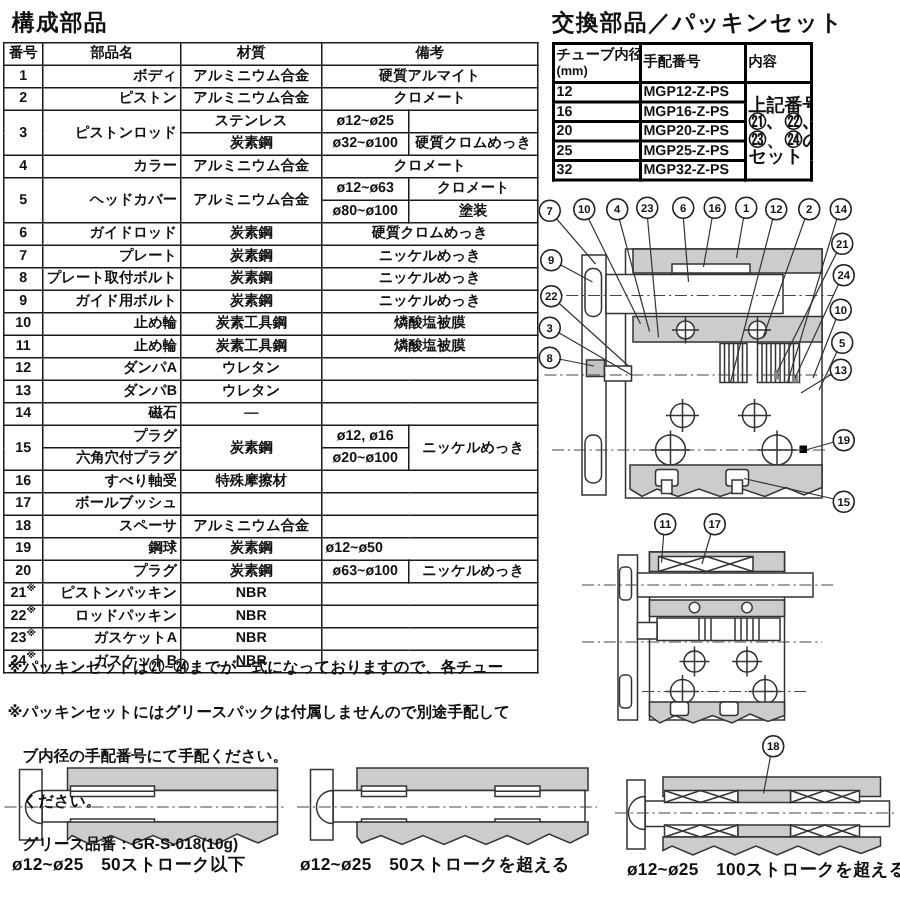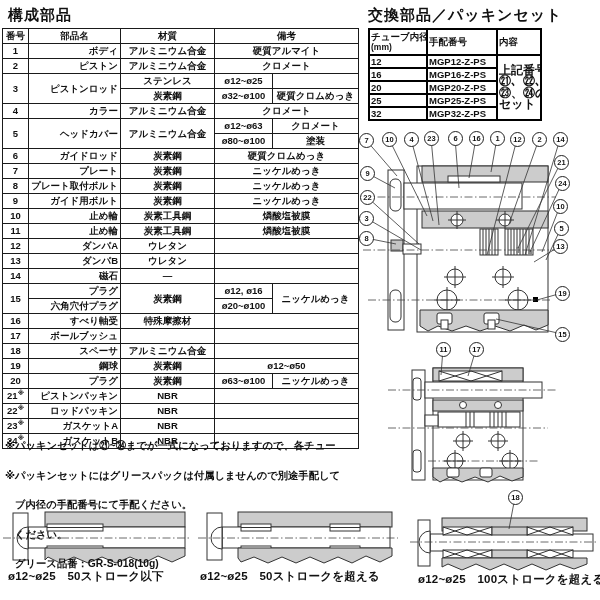--- a/index.html
+++ b/index.html
@@ -8,21 +8,21 @@
   .abs{position:absolute;}
   .title{font-size:15px;font-weight:bold;letter-spacing:1px;}
   
   #parts-table{border-collapse:collapse;table-layout:fixed;}
   #parts-table th,#parts-table td{
     border:1px solid #1a1a1a;font-size:9.5px;font-weight:600;
     padding:0 2px;height:14px;line-height:12px;text-align:center;
     white-space:nowrap;overflow:hidden;}
   #parts-table tr{height:14px;}
   #parts-table td.c-name{text-align:right;}
-  #parts-table td.rem-left{text-align:center;}
+  #parts-table td.rem-left{text-align:left;}
   sup.mk{font-size:6.5px;vertical-align:super;line-height:0;}
   
   #packing-table{border-collapse:collapse;table-layout:fixed;}
   #packing-table th,#packing-table td{
     border:2px solid #000000;font-size:9.5px;font-weight:600;
     padding:0 1px;text-align:left;white-space:nowrap;overflow:hidden;}
   #packing-table th{height:24px;line-height:10px;}
   #packing-table th .sub{font-size:8.5px;font-weight:600;}
   #packing-table tr.d{height:13px;}
   #packing-table td{line-height:11px;}

